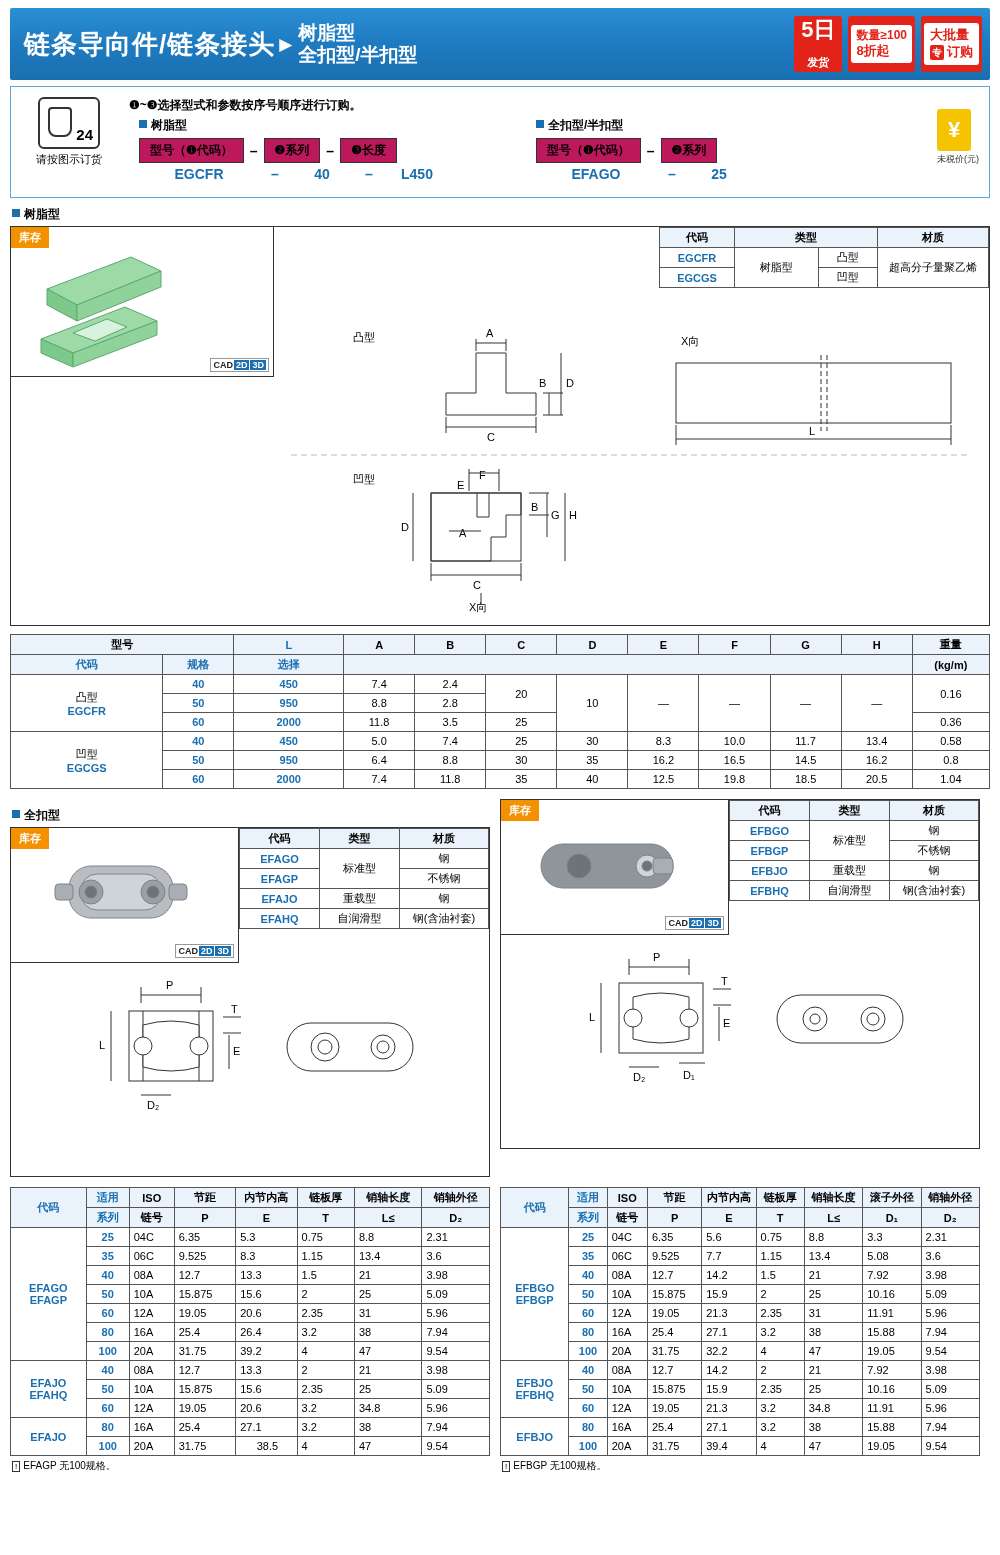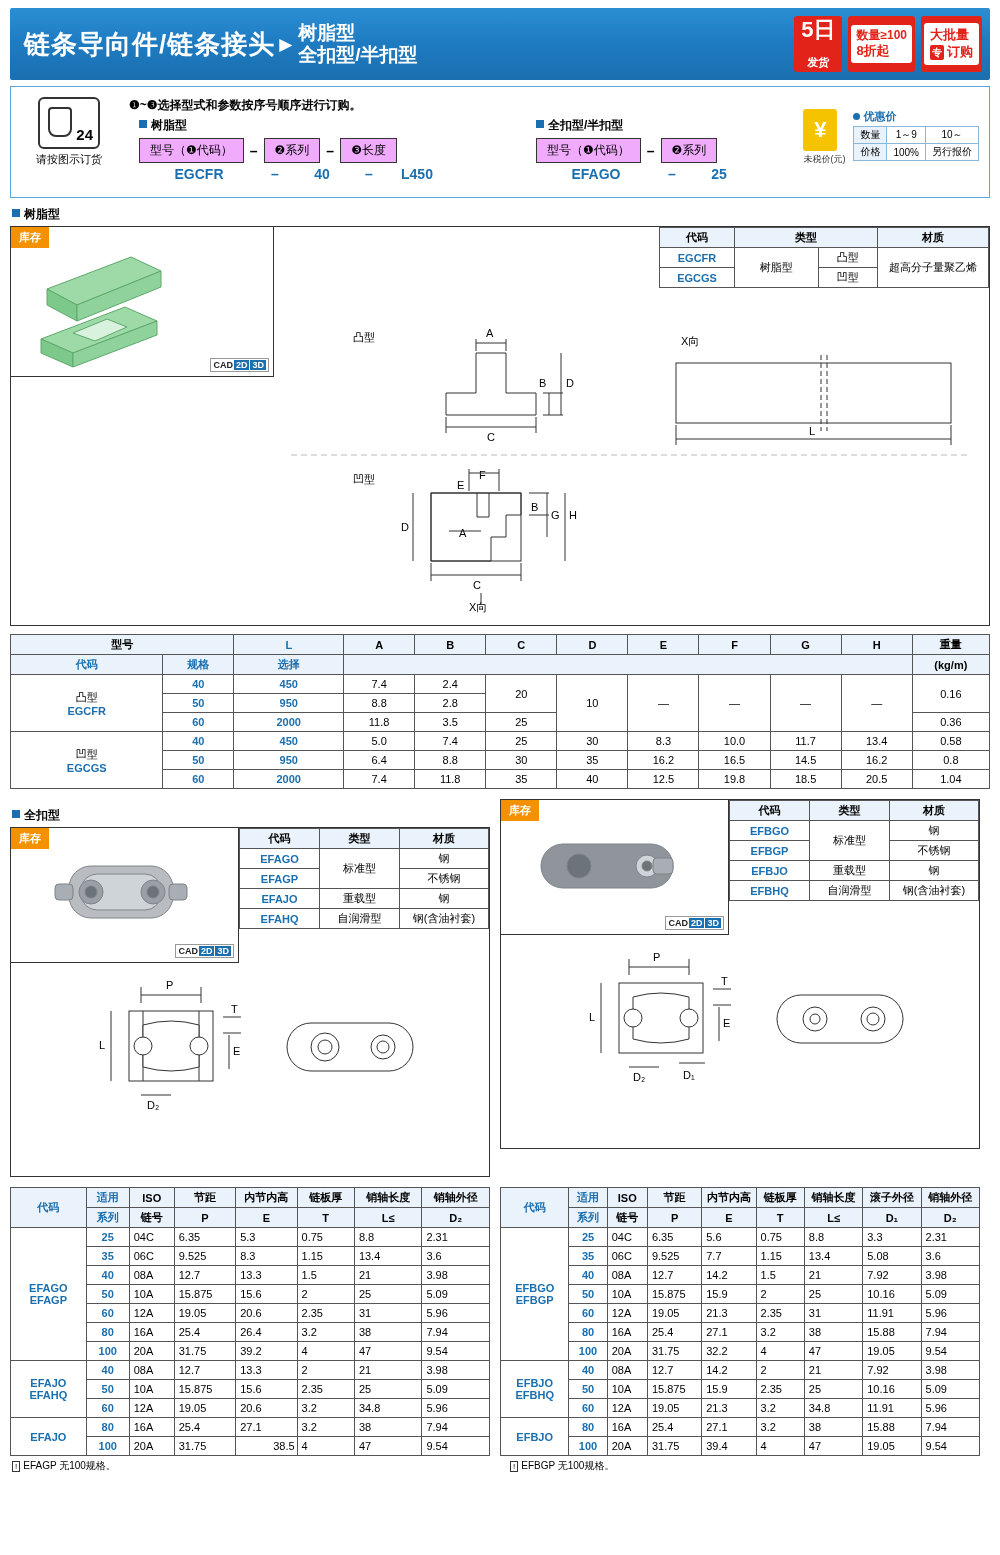--- a/index.html
+++ b/index.html
@@ -150,22 +150,23 @@
   }
   .sq { display:inline-block; width:8px; height:8px; background:#1a6fb0; margin-right:4px; vertical-align:1px;}
   .grp { position: absolute; }
   .grp-a { left: 128px; top: 30px; }
   .grp-b { left: 525px; top: 30px; }
   .code-row { display: flex; align-items: center; gap: 6px; margin-top: 4px; }
   .code-cell {
     border: 1px solid #333;
     padding: 3px 10px;
     font-size: 12px;
-    background: #f0abfc;
+    background: #be185d;
     white-space: nowrap;
+    font-weight: bold;
   }
   .dash { font-size: 14px; font-weight: bold; }
   .value-row {
     display: flex;
     gap: 6px;
     margin-top: 3px;
     color: #1a6fb0;
     font-weight: bold;
     font-size: 14px;
   }
@@ -341,37 +342,20 @@
         <span style="width:120px">EFAGO</span>
         <span style="width:20px">–</span>
         <span style="width:62px">25</span>
       </div>
     </div>
 
     <div class="price-area">
       <div>
         <div class="yen">¥</div>
         <div class="yen-cap">未税价(元)</div>
-      </div>
-      <div>
-        <div class="price-title"><span class="dot"></span><span>优惠价</span></div>
-        <table class="price-table">
-          <tbody>
-              <tr>
-            <td style="background:#eaf3fb">数量</td>
-            <td>1～9</td>
-            <td>10～</td>
-          </tr>
-          <tr>
-            <td style="background:#eaf3fb">价格</td>
-            <td>100%</td>
-            <td>另行报价</td>
-          </tr>
-        </tbody>
-          </table>
       </div>
     </div>
   </div>
 
   <div class="sec-title"><span class="sq"></span><span>树脂型</span></div>
 
   <div class="panel" style="height:400px;">
 
     <div style="position:absolute;left:0;top:0;width:263px;height:150px;border-right:1px solid #333;border-bottom:1px solid #333;">
       <div class="stock-tag">库存</div>
@@ -885,21 +869,21 @@
           <td style="text-align:left;padding-left:4px">25.4</td>
           <td style="text-align:left;padding-left:4px">27.1</td>
           <td style="text-align:left;padding-left:4px">3.2</td>
           <td style="text-align:left;padding-left:4px">38</td>
           <td style="text-align:left;padding-left:4px">7.94</td>
         </tr>
         <tr>
           <td class="blue-txt">100</td>
           <td style="text-align:left;padding-left:4px">20A</td>
           <td style="text-align:left;padding-left:4px">31.75</td>
-          <td style="text-align:right;padding-left:4px">38.5</td>
+          <td style="text-align:center;padding-left:4px">38.5</td>
           <td style="text-align:left;padding-left:4px">4</td>
           <td style="text-align:left;padding-left:4px">47</td>
           <td style="text-align:left;padding-left:4px">9.54</td>
         </tr>
       </tbody>
         </table>
       <div class="note" style="margin-left:2px">
         <span class="mk">!</span><span>EFAGP 无100规格。</span>
       </div>
     </div>
@@ -1055,19 +1039,19 @@
           <td style="text-align:left;padding-left:4px">20A</td>
           <td style="text-align:left;padding-left:4px">31.75</td>
           <td style="text-align:left;padding-left:4px">39.4</td>
           <td style="text-align:left;padding-left:4px">4</td>
           <td style="text-align:left;padding-left:4px">47</td>
           <td style="text-align:left;padding-left:4px">19.05</td>
           <td style="text-align:left;padding-left:4px">9.54</td>
         </tr>
       </tbody>
         </table>
-      <div class="note" style="margin-left:10px">
+      <div class="note" style="margin-left:2px">
         <span class="mk">!</span><span>EFBGP 无100规格。</span>
       </div>
     </div>
   </div>
 
 </div>
 
 </body></html>

